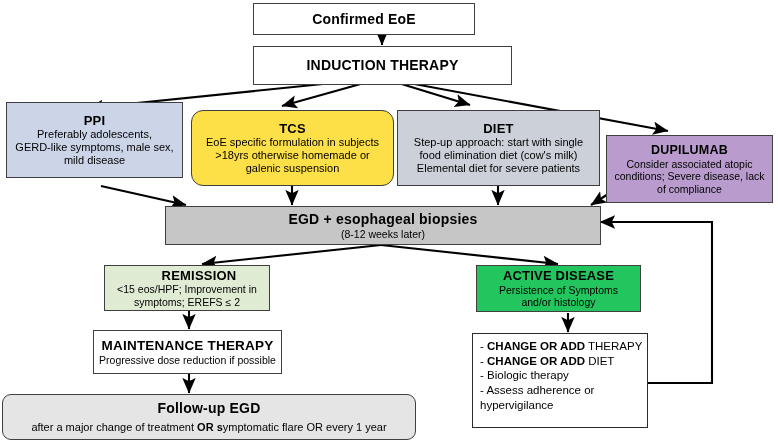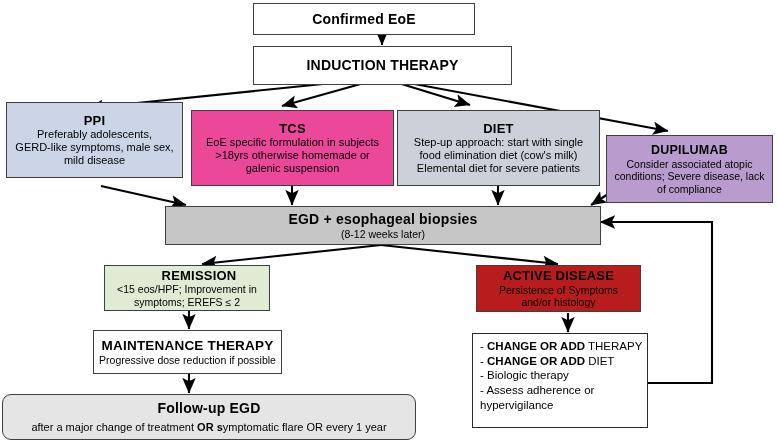--- a/index.html
+++ b/index.html
@@ -54,26 +54,26 @@
     text-align: left;
     padding: 5px 7px 4px 7px;
     line-height: 1.28;
     font-size: 11.5px;
   }
   .listnode .li { white-space: nowrap; }
   .listnode .li b { font-weight: bold; }
   
   .fill-white { background: #ffffff; }
   .fill-blue  { background: #ccd5e8; }
-  .fill-cream { background: #ec4899; }
+  .fill-cream { background: #fde047; border-radius: 12px; }
   .fill-steel { background: #ccd1d9; }
   .fill-purple{ background: #b99ccd; }
   .fill-gray  { background: #c6c6c6; }
   .fill-green { background: #e0ebd4; }
-  .fill-peach { background: #b91c1c; }
+  .fill-peach { background: #22c55e; }
   .fill-lgray { background: #e5e5e5; border-radius: 9px; }
 </style>
 </head>
 <body>
 
 <div id="canvas">
 
   <svg class="svg-layer" viewBox="0 0 778 443" xmlns="http://www.w3.org/2000/svg">
     <defs>
       <marker id="ah" markerWidth="9" markerHeight="9" refX="7.2" refY="3.2" orient="auto" markerUnits="strokeWidth">

